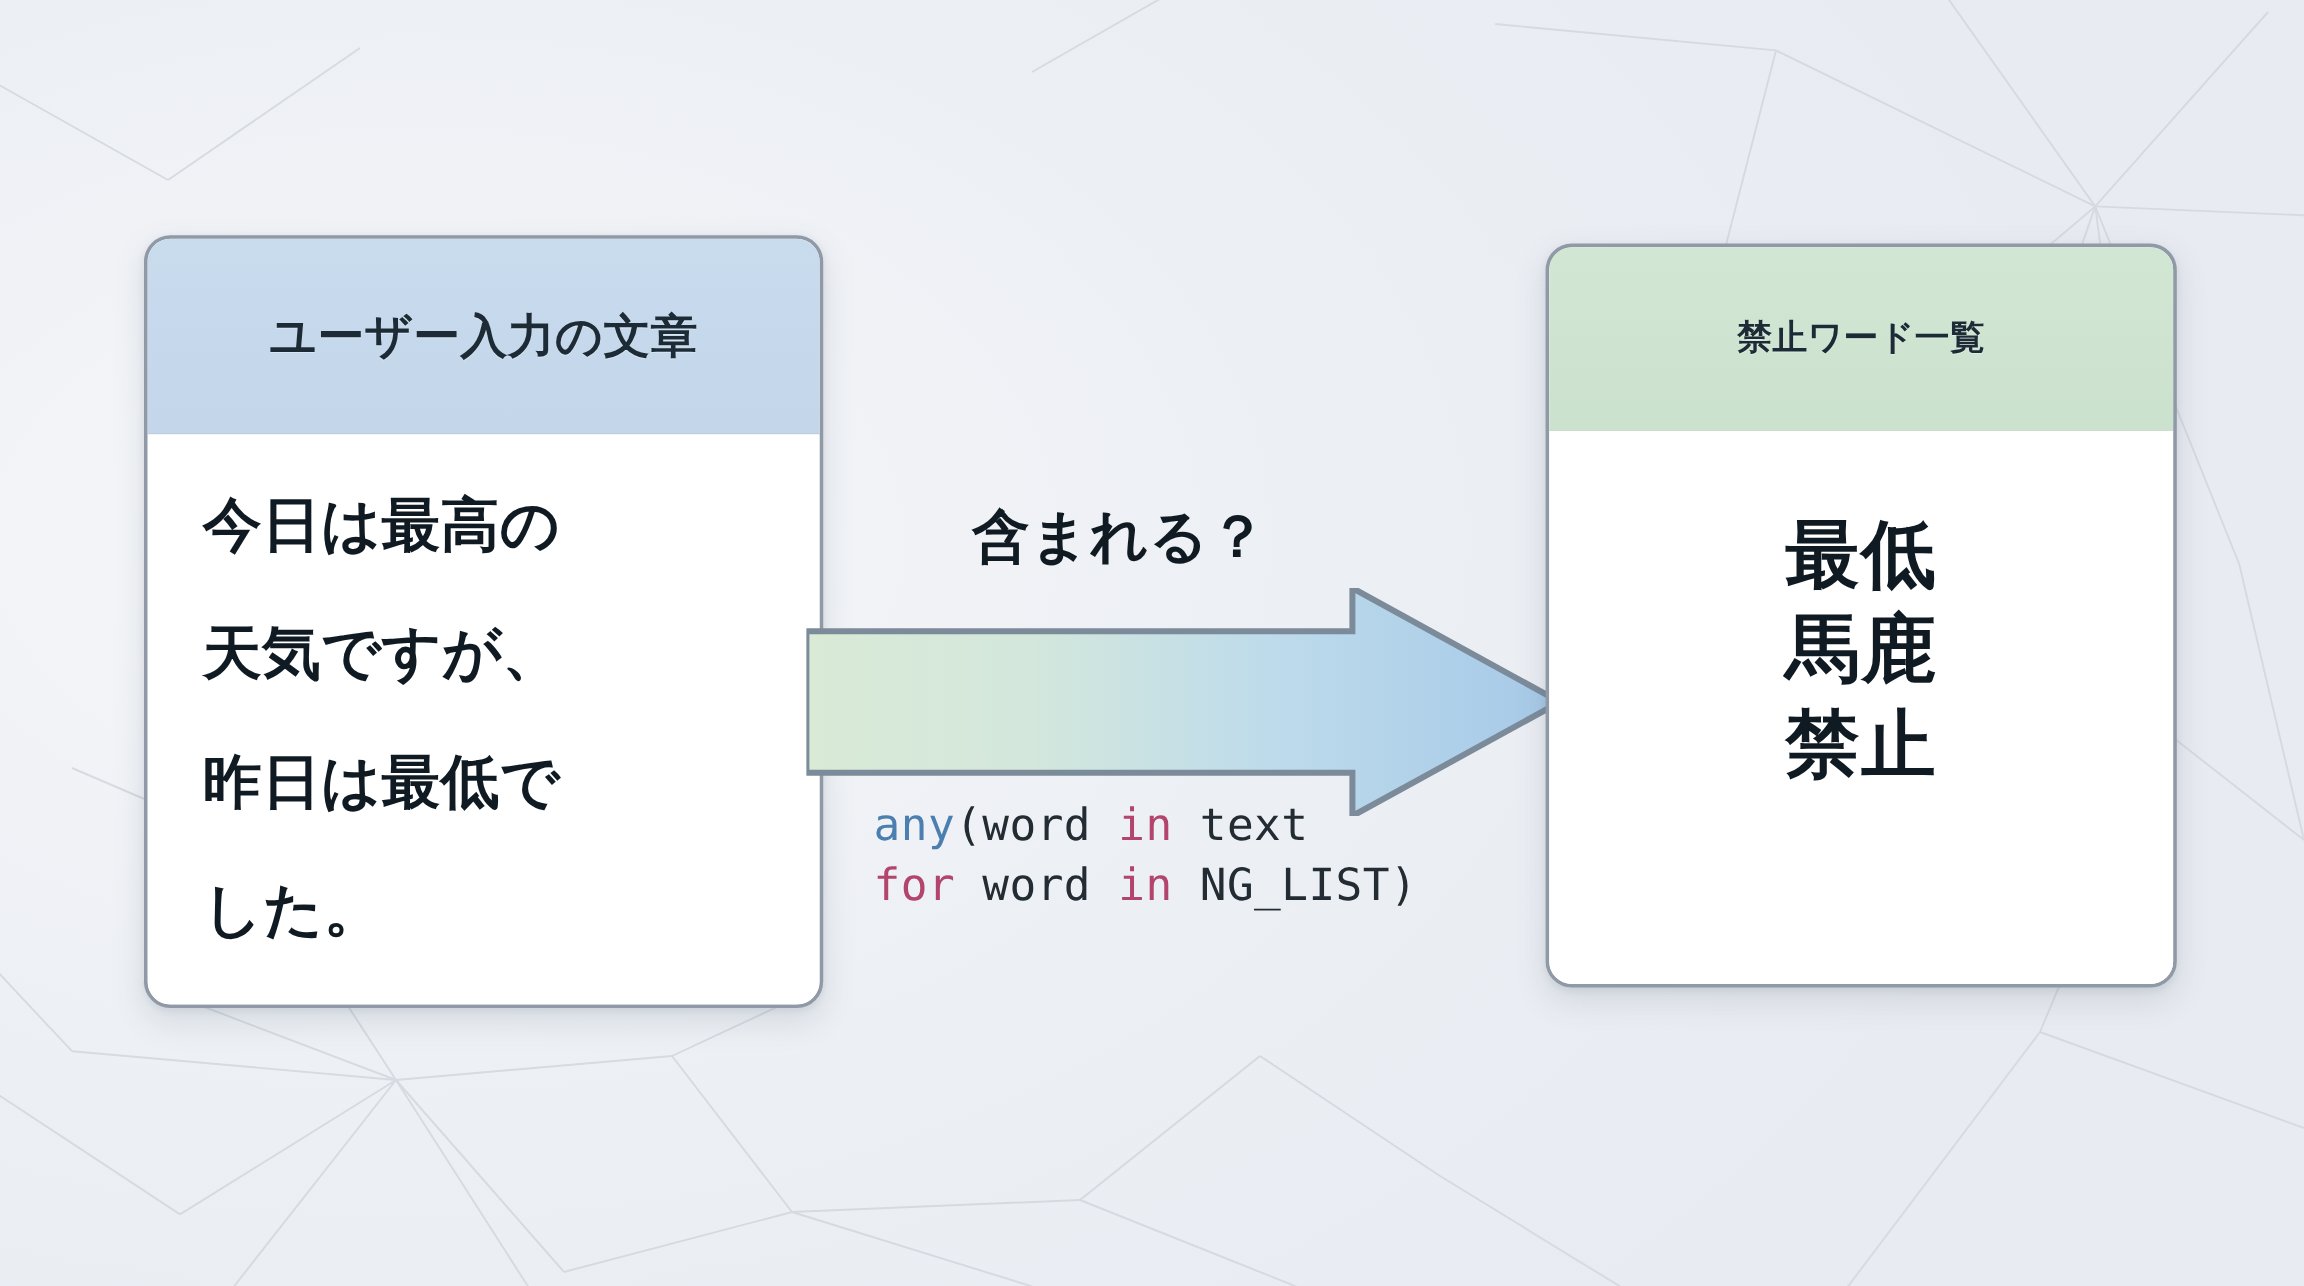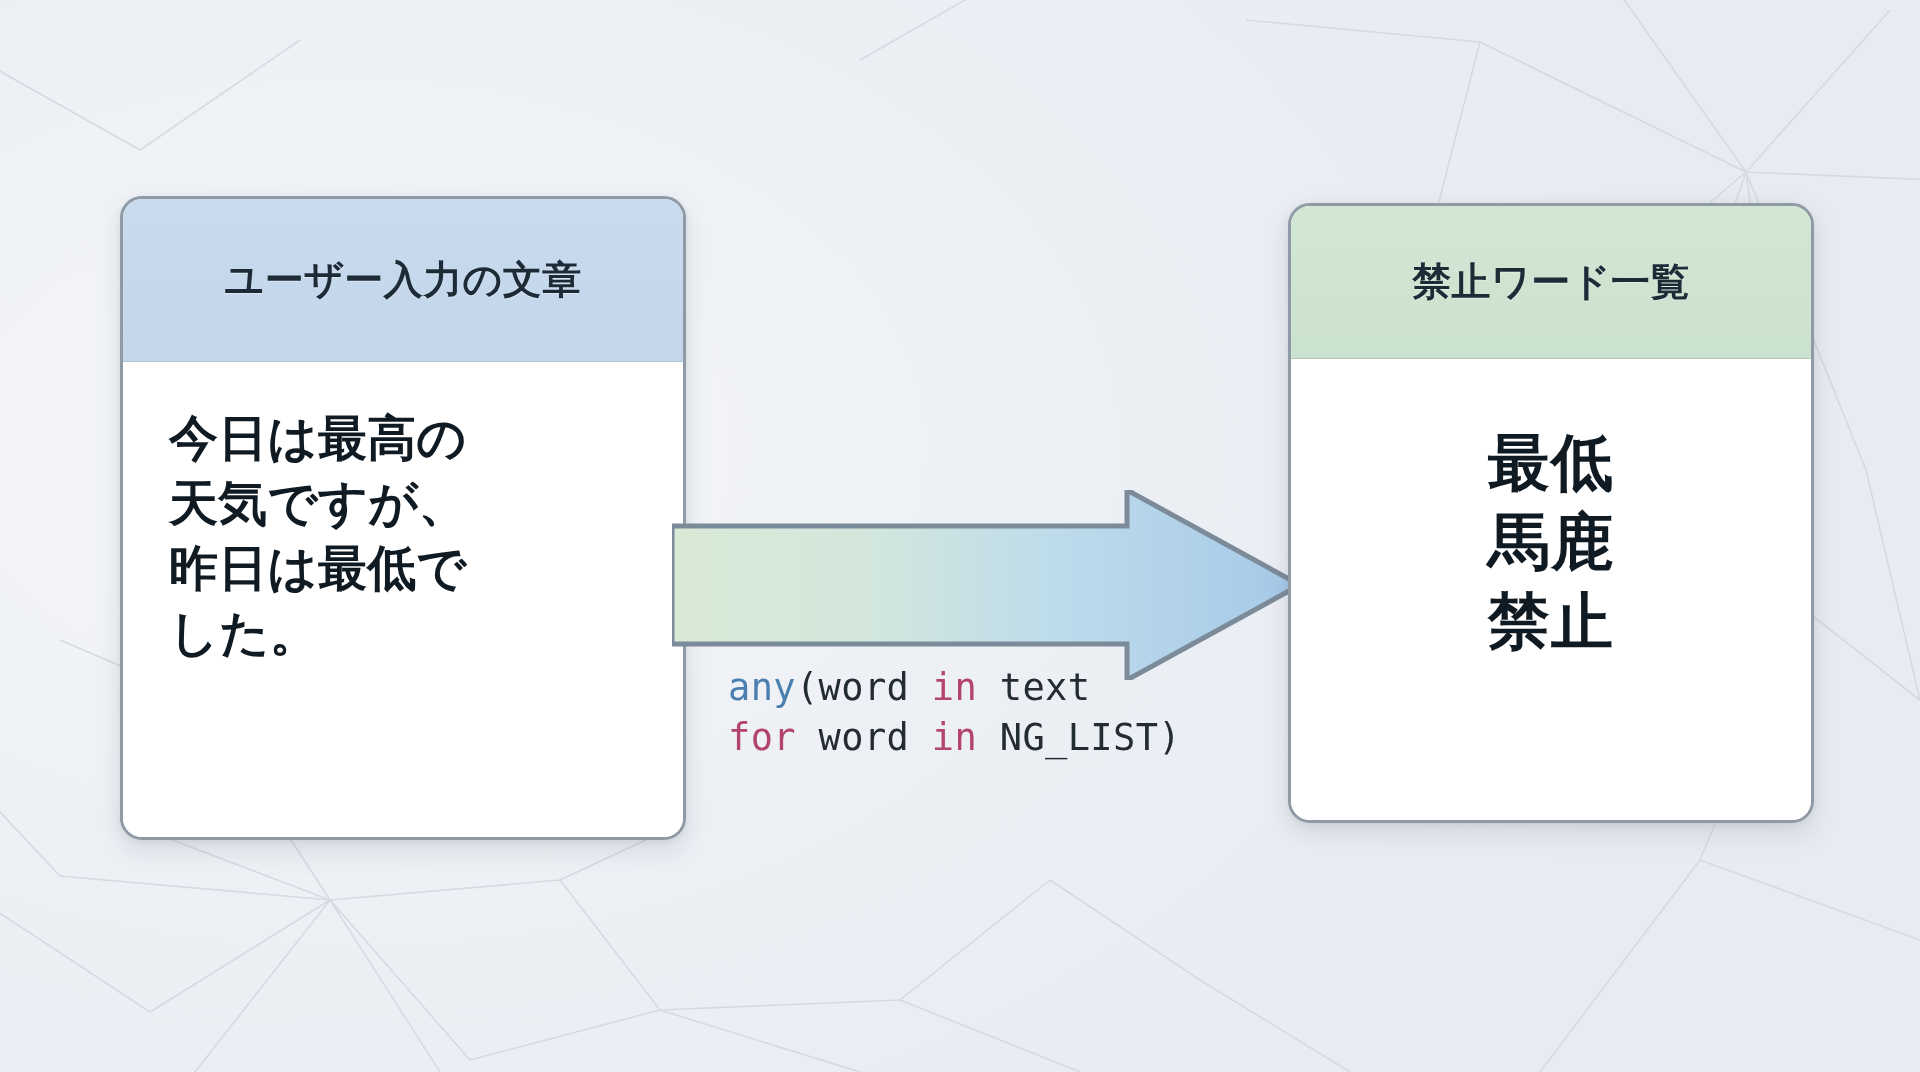--- a/index.html
+++ b/index.html
@@ -70,20 +70,21 @@
     height: 638px;
   }
   #card-input .card-header {
     height: 162px;
     background: linear-gradient(180deg, #c9dcee 0%, #c3d6ea 100%);
     border-bottom: 1px solid #b0c2d4;
     font-size: 39px;
   }
   #card-input .card-body {
     padding: 44px 44px 0 46px;
+    gap: 42px;
   }
   .sentence-line {
     font-size: 49px;
     font-weight: bold;
     color: #101a22;
     line-height: 1.33;
     letter-spacing: 0.005em;
     white-space: nowrap;
   }
 
@@ -91,21 +92,21 @@
   #card-nglist {
     left: 1288px;
     top: 203px;
     width: 520px;
     height: 614px;
   }
   #card-nglist .card-header {
     height: 152px;
     background: linear-gradient(180deg, #d2e6d4 0%, #cbe2ce 100%);
     border-bottom: 1px solid #b3c9b6;
-    font-size: 39px;
+    font-size: 29px;
   }
   #card-nglist .card-body {
     padding-top: 64px;
     align-items: center;
   }
   .ng-word {
     font-size: 62px;
     font-weight: bold;
     color: #101a22;
     line-height: 1.28;
@@ -218,20 +219,21 @@
       <linearGradient id="arrowGrad" x1="0" y1="0" x2="1" y2="0">
         <stop offset="0%" stop-color="#d9ead6"></stop>
         <stop offset="30%" stop-color="#d3e7dc"></stop>
         <stop offset="62%" stop-color="#bddbeb"></stop>
         <stop offset="100%" stop-color="#a6c9e8"></stop>
       </linearGradient>
     </defs>
     <path d="M0,36 L455,36 L455,0 L628,95 L455,190 L455,154 L0,154 Z" fill="url(#arrowGrad)" stroke="#7c8b99" stroke-width="5" stroke-linejoin="miter"></path>
   </svg>
 
+  <div id="question-label">含まれる？</div>
 
   <div id="code-snippet"><span class="tok-fn">any</span><span class="tok-plain">(</span><span class="tok-plain">word </span><span class="tok-kw">in</span><span class="tok-plain"> text</span>
 <span class="tok-kw">for</span><span class="tok-plain"> word </span><span class="tok-kw">in</span><span class="tok-plain"> NG_LIST)</span></div>
 
   <div id="card-nglist" class="card">
     <div class="card-header">禁止ワード一覧</div>
     <div class="card-body">
       <div class="ng-word">最低</div>
       <div class="ng-word">馬鹿</div>
       <div class="ng-word">禁止</div>

